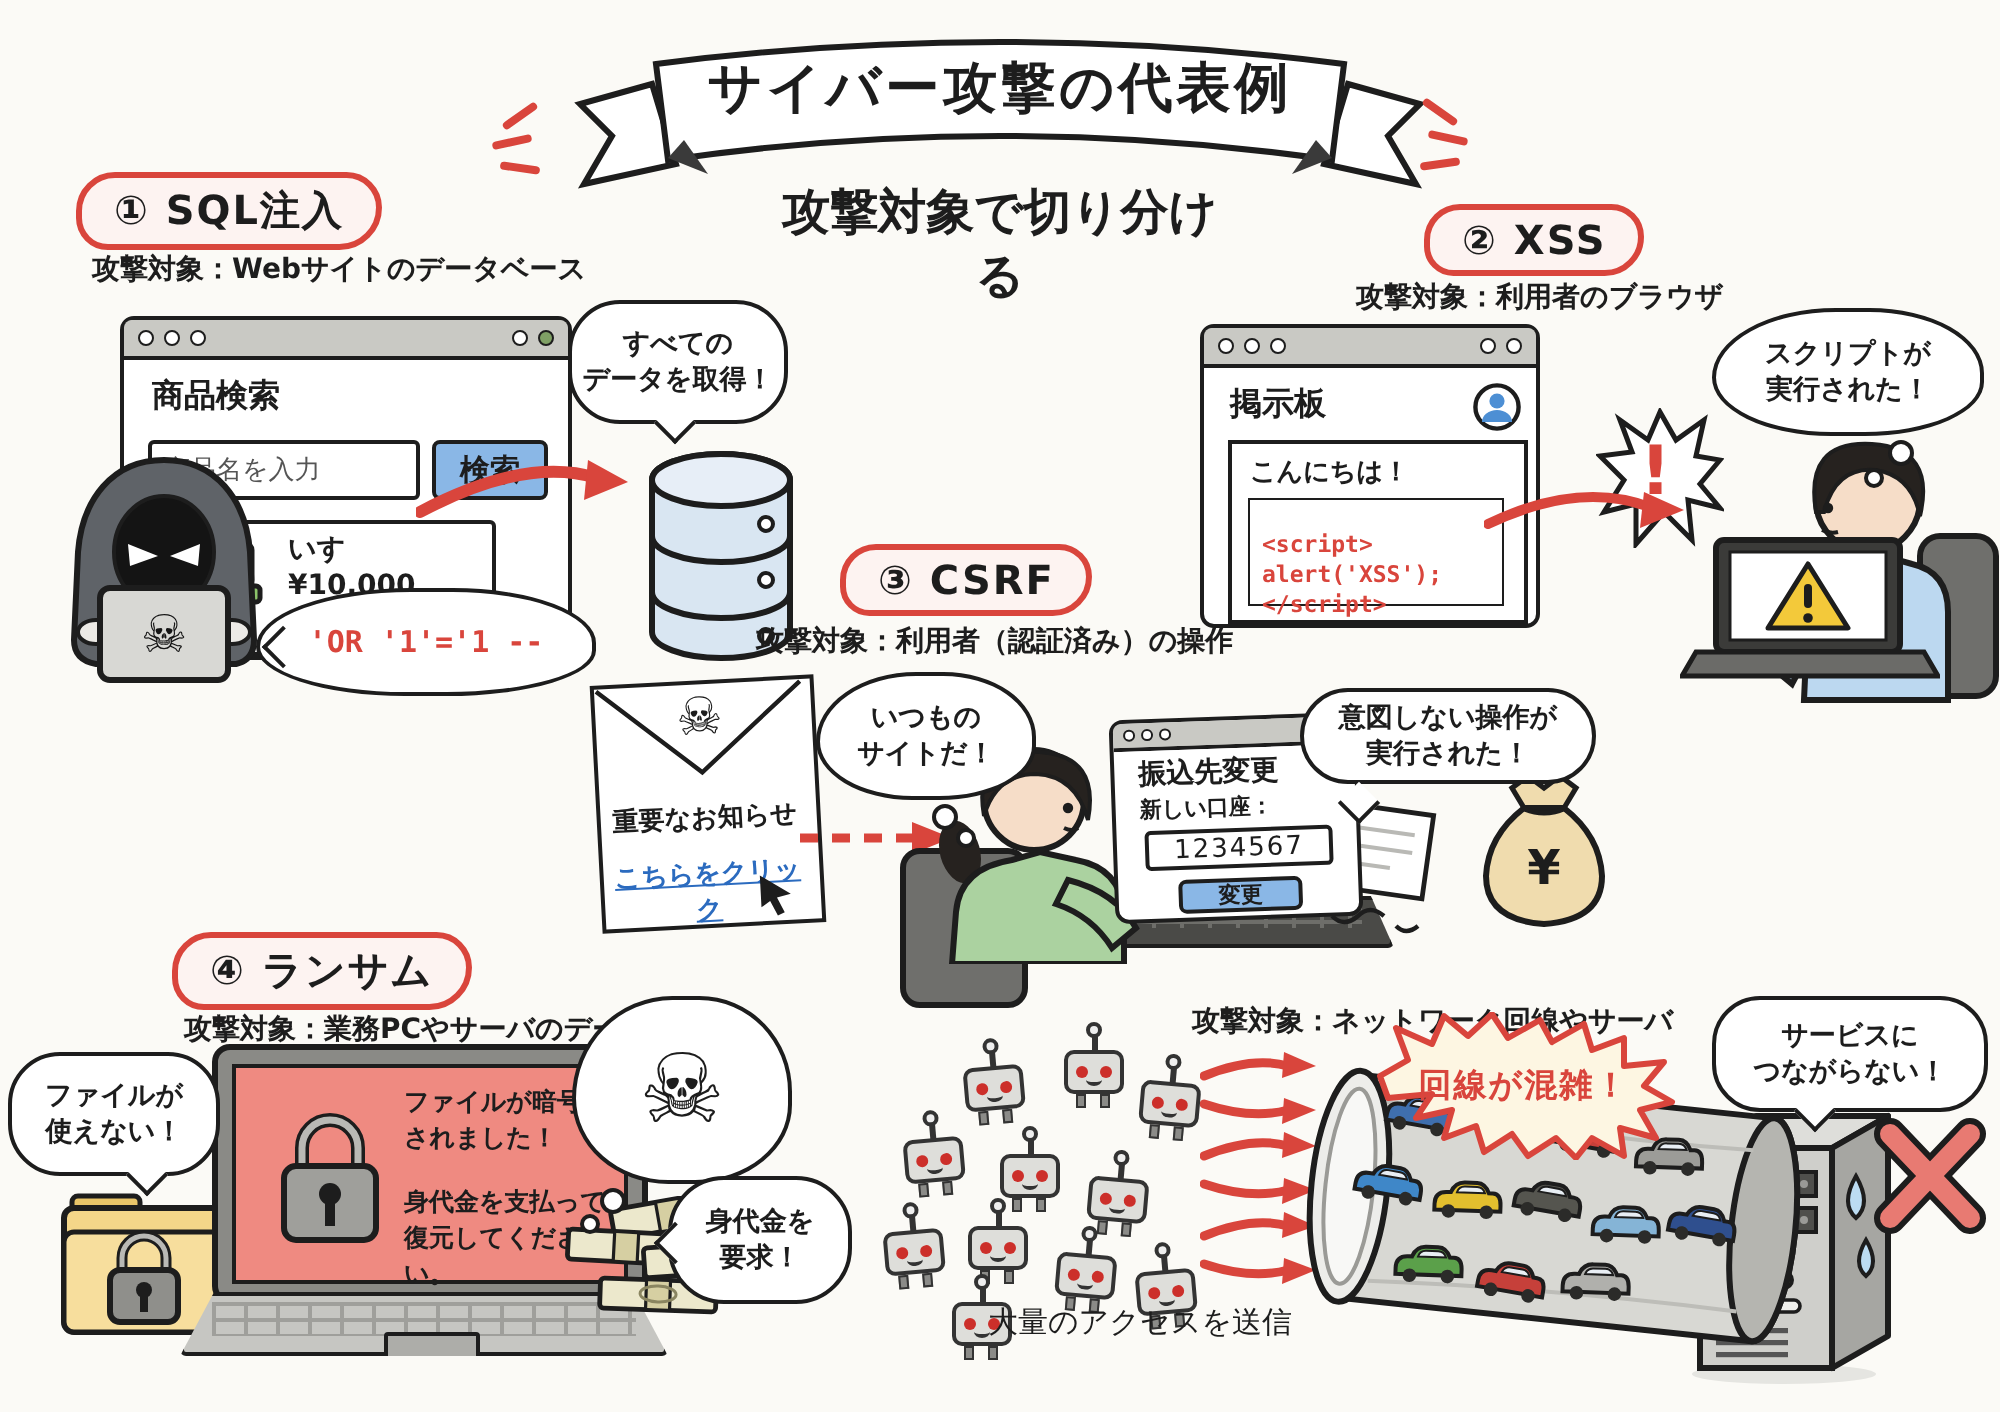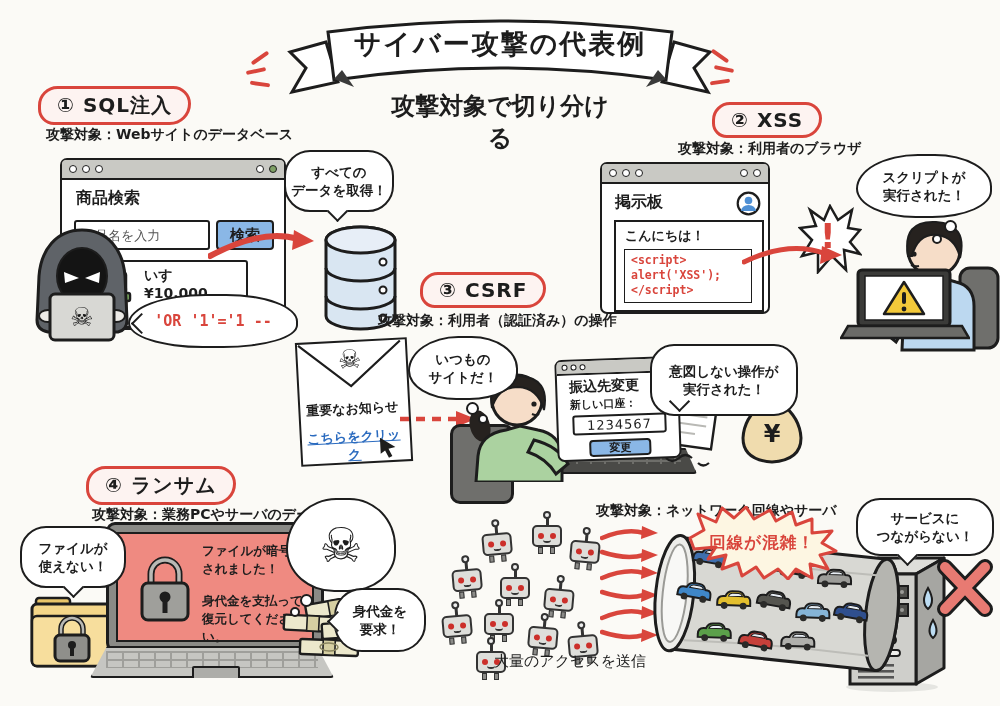--- a/index.html
+++ b/index.html
@@ -161,21 +161,21 @@
       <span class="dot"></span>
     </div>
     <div class="abs" style="left:13px;top:28px;font-size:16px;font-weight:700">掲示板</div>
     <svg class="abs" style="left:134px;top:27px" width="25" height="25" viewBox="0 0 25 25">
       <circle cx="12.5" cy="12.5" r="10.8" fill="#fff" stroke="#1d1d1d" stroke-width="2.2"></circle>
       <circle cx="12.5" cy="9.5" r="3.8" fill="#4d8fd4"></circle>
       <path d="M5,20 a7.5,6 0 0 1 15,0" fill="#4d8fd4"></path>
     </svg>
     <div class="abs" style="left:12px;top:56px;width:146px;height:88px;border:2px solid #1d1d1d;background:#fff">
       <div style="margin:5px 0 0 9px;font-size:13px;font-weight:600">こんにちは！</div>
-      <div class="abs mono red" style="left:8px;top:27px;width:128px;height:54px;border:1.8px solid #1d1d1d;padding:3px 6px;box-sizing:border-box;font-size:11.5px;font-weight:700;line-height:15px">
+      <div class="abs mono red" style="left:8px;top:27px;width:128px;height:54px;border:1.8px solid #1d1d1d;padding:15px 6px;box-sizing:border-box;font-size:11.5px;font-weight:700;line-height:15px">
         <div>&lt;script&gt;</div>
         <div>alert('XSS');</div>
         <div>&lt;/script&gt;</div>
       </div>
     </div>
   </div>
 
   <svg class="abs" style="left:742px;top:244px;z-index:5" width="102" height="28" viewBox="0 0 102 28">
     <path d="M2,18 Q48,-4 84,10" fill="none" stroke="#d9453c" stroke-width="5" stroke-linecap="round"></path>
     <polygon points="80,2 100,11 78,20" fill="#d9453c"></polygon>
@@ -259,21 +259,21 @@
       <span class="spacer"></span>
       <span class="dot sm"></span>
       <span class="dot sm green"></span>
     </div>
     <div style="margin:3px 0 0 12px;font-size:14px;font-weight:700">振込先変更</div>
     <div style="margin:1px 0 0 12px;font-size:11px;font-weight:600">新しい口座：</div>
     <input class="sketchinput abs" readonly="" style="left: 14px; top: 54px; width: 94px; height: 20px; font-size: 13px; text-align: center; letter-spacing: 1px;" value="1234567">
     <div class="btnblue abs" style="left:30px;top:79px;width:62px;height:17px;font-size:11px">変更</div>
   </div>
 
-  <div class="bubble ml" style="left:650px;top:344px;width:148px;height:72px;border-radius:24px">意図しない操作が
+  <div class="bubble ml" style="left:650px;top:344px;width:148px;height:48px;border-radius:24px">意図しない操作が
 実行された！</div>
   <span class="tail t-down" style="left:672px;top:394px"></span>
 
   <svg class="abs" style="left:652px;top:402px" width="74" height="66" viewBox="0 0 74 66">
     <g transform="rotate(8 36 24)">
       <rect x="8" y="2" width="54" height="42" fill="#fff" stroke="#1d1d1d" stroke-width="2.4"></rect>
       <line x1="16" y1="13" x2="54" y2="13" stroke="#b9b9b5" stroke-width="2"></line>
       <line x1="16" y1="22" x2="54" y2="22" stroke="#b9b9b5" stroke-width="2"></line>
       <line x1="16" y1="31" x2="44" y2="31" stroke="#b9b9b5" stroke-width="2"></line>
     </g>
@@ -284,21 +284,21 @@
   <svg class="abs" style="left:736px;top:386px" width="72" height="80" viewBox="0 0 72 80">
     <path d="M26,18 L20,8 L28,2 L36,8 L44,2 L52,8 L46,18 Z" fill="#f0dcae" stroke="#1d1d1d" stroke-width="2.6"></path>
     <path d="M26,18 Q8,32 7,52 Q7,74 36,76 Q65,74 65,52 Q64,32 46,18 Z" fill="#f0dcae" stroke="#1d1d1d" stroke-width="3"></path>
     <path d="M25,18 q11,5 22,0" fill="none" stroke="#1d1d1d" stroke-width="2.4"></path>
   </svg>
   <div class="abs" style="left:736px;top:420px;width:72px;text-align:center;font-size:24px;font-weight:800">¥</div>
 
   <div class="badge" style="left:86px;top:466px">④ ランサム</div>
   <div class="target" style="left:92px;top:506px">攻撃対象：業務PCやサーバのデータ</div>
 
-  <div class="bubble ml" style="left:20px;top:526px;width:106px;height:62px;border-radius:26px">ファイルが
+  <div class="bubble ml" style="left:4px;top:526px;width:106px;height:62px;border-radius:26px">ファイルが
 使えない！</div>
   <span class="tail t-down" style="left:66px;top:580px"></span>
 
   <svg class="abs" style="left:30px;top:592px" width="84" height="80" viewBox="0 0 84 80">
     <rect x="6" y="6" width="34" height="14" rx="3" fill="#e9c569" stroke="#1d1d1d" stroke-width="2.5"></rect>
     <rect x="2" y="12" width="79" height="62" rx="5" fill="#f4d689" stroke="#1d1d1d" stroke-width="3"></rect>
     <rect x="2" y="24" width="79" height="50" rx="5" fill="#f7de9d" stroke="#1d1d1d" stroke-width="2.5"></rect>
     <path d="M31,44 v-7 a11,11 0 0 1 22,0 v7" fill="none" stroke="#1d1d1d" stroke-width="5.5"></path>
     <path d="M31,44 v-7 a11,11 0 0 1 22,0 v7" fill="none" stroke="#b9b9b5" stroke-width="2.5"></path>
     <rect x="25" y="43" width="34" height="26" rx="5" fill="#8f8f8b" stroke="#1d1d1d" stroke-width="3"></rect>

